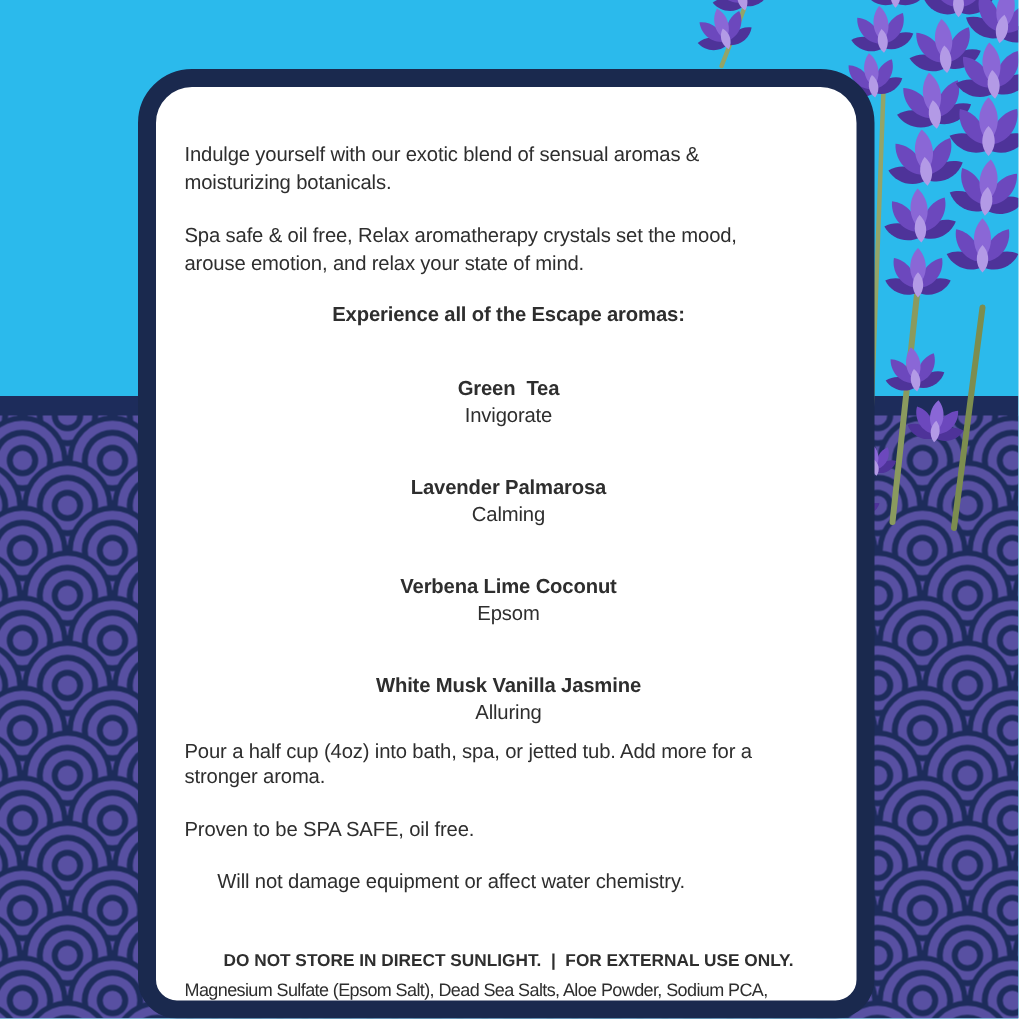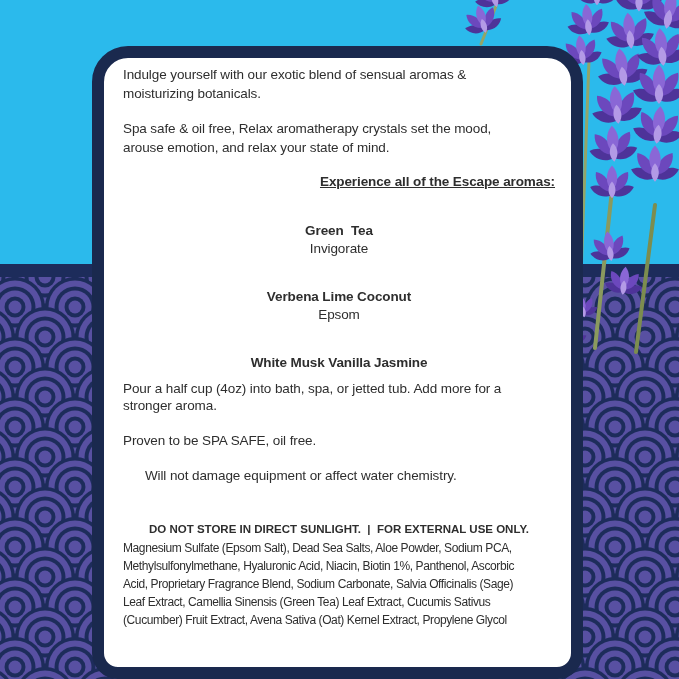--- a/index.html
+++ b/index.html
@@ -7,26 +7,26 @@
        font-family:"Liberation Sans",sans-serif;background:#2bbaec;}
   .stage{position:absolute;inset:0;}
 
   
   .waves{position:absolute;left:0;top:264px;}
   .flowers{position:absolute;right:0;top:0;}
 
   
   .card{position:absolute;left:92px;top:46px;width:491px;height:633px;
         box-sizing:border-box;background:#ffffff;border:12px solid #1a294e;
-        border-radius:36px 36px 26px 26px;padding:8px 16px 0 19px;overflow:hidden;}
+        border-radius:36px 36px 26px 26px;padding:36px 16px 0 19px;overflow:hidden;}
 
   .card *{margin:0;padding:0;}
   .txt{font-size:13.5px;line-height:18.5px;letter-spacing:-0.1px;color:#2e2e2e;white-space:pre-wrap;}
   .b{font-weight:400;}
-  .center{text-align:right;text-decoration:underline;}
+  .center{text-align:center;}
 
   .tagline{margin-top:17px;}
   .aromas-heading{margin-top:16px;margin-bottom:7px;font-weight:700;}
   .aroma{margin-bottom:8px;text-align:center;}
   .aroma .name{font-weight:700;line-height:18px;white-space:pre-wrap;margin-top:30px;}
   .aroma .effect{line-height:18px;}
   .directions-heading{margin-top:17.5px;font-weight:700;line-height:17.5px;}
   .directions-body{line-height:17.5px;}
   .proven{margin-top:17.5px;line-height:17.5px;}
   .warning{margin-top:19px;font-size:11.5px;line-height:17px;font-weight:700;
@@ -119,25 +119,30 @@
     <p class="txt tagline">Spa safe &amp; oil free, Relax aromatherapy crystals set the mood,
 arouse emotion, and relax your state of mind.</p>
 
     <p class="txt center aromas-heading">Experience all of the Escape aromas:</p>
 
     <div class="aroma">
       <div class="txt name">Green  Tea</div>
       <div class="txt effect">Invigorate</div>
     </div>
     <div class="aroma">
+      <div class="txt name">Lavender Palmarosa</div>
+      <div class="txt effect">Calming</div>
+    </div>
+    <div class="aroma">
       <div class="txt name">Verbena Lime Coconut</div>
       <div class="txt effect">Epsom</div>
     </div>
     <div class="aroma">
       <div class="txt name">White Musk Vanilla Jasmine</div>
+      <div class="txt effect">Alluring</div>
     </div>
 
     <p class="txt directions-body">Pour a half cup (4oz) into bath, spa, or jetted tub. Add more for a
 stronger aroma.</p>
 
     <p class="txt proven"><span>Proven to be </span><span class="b">SPA SAFE,</span><span> oil free.</span><br>
       <span>Will not damage equipment or affect water chemistry.</span>
     </p>
 
     <p class="warning">DO NOT STORE IN DIRECT SUNLIGHT.  |  FOR EXTERNAL USE ONLY.</p>

